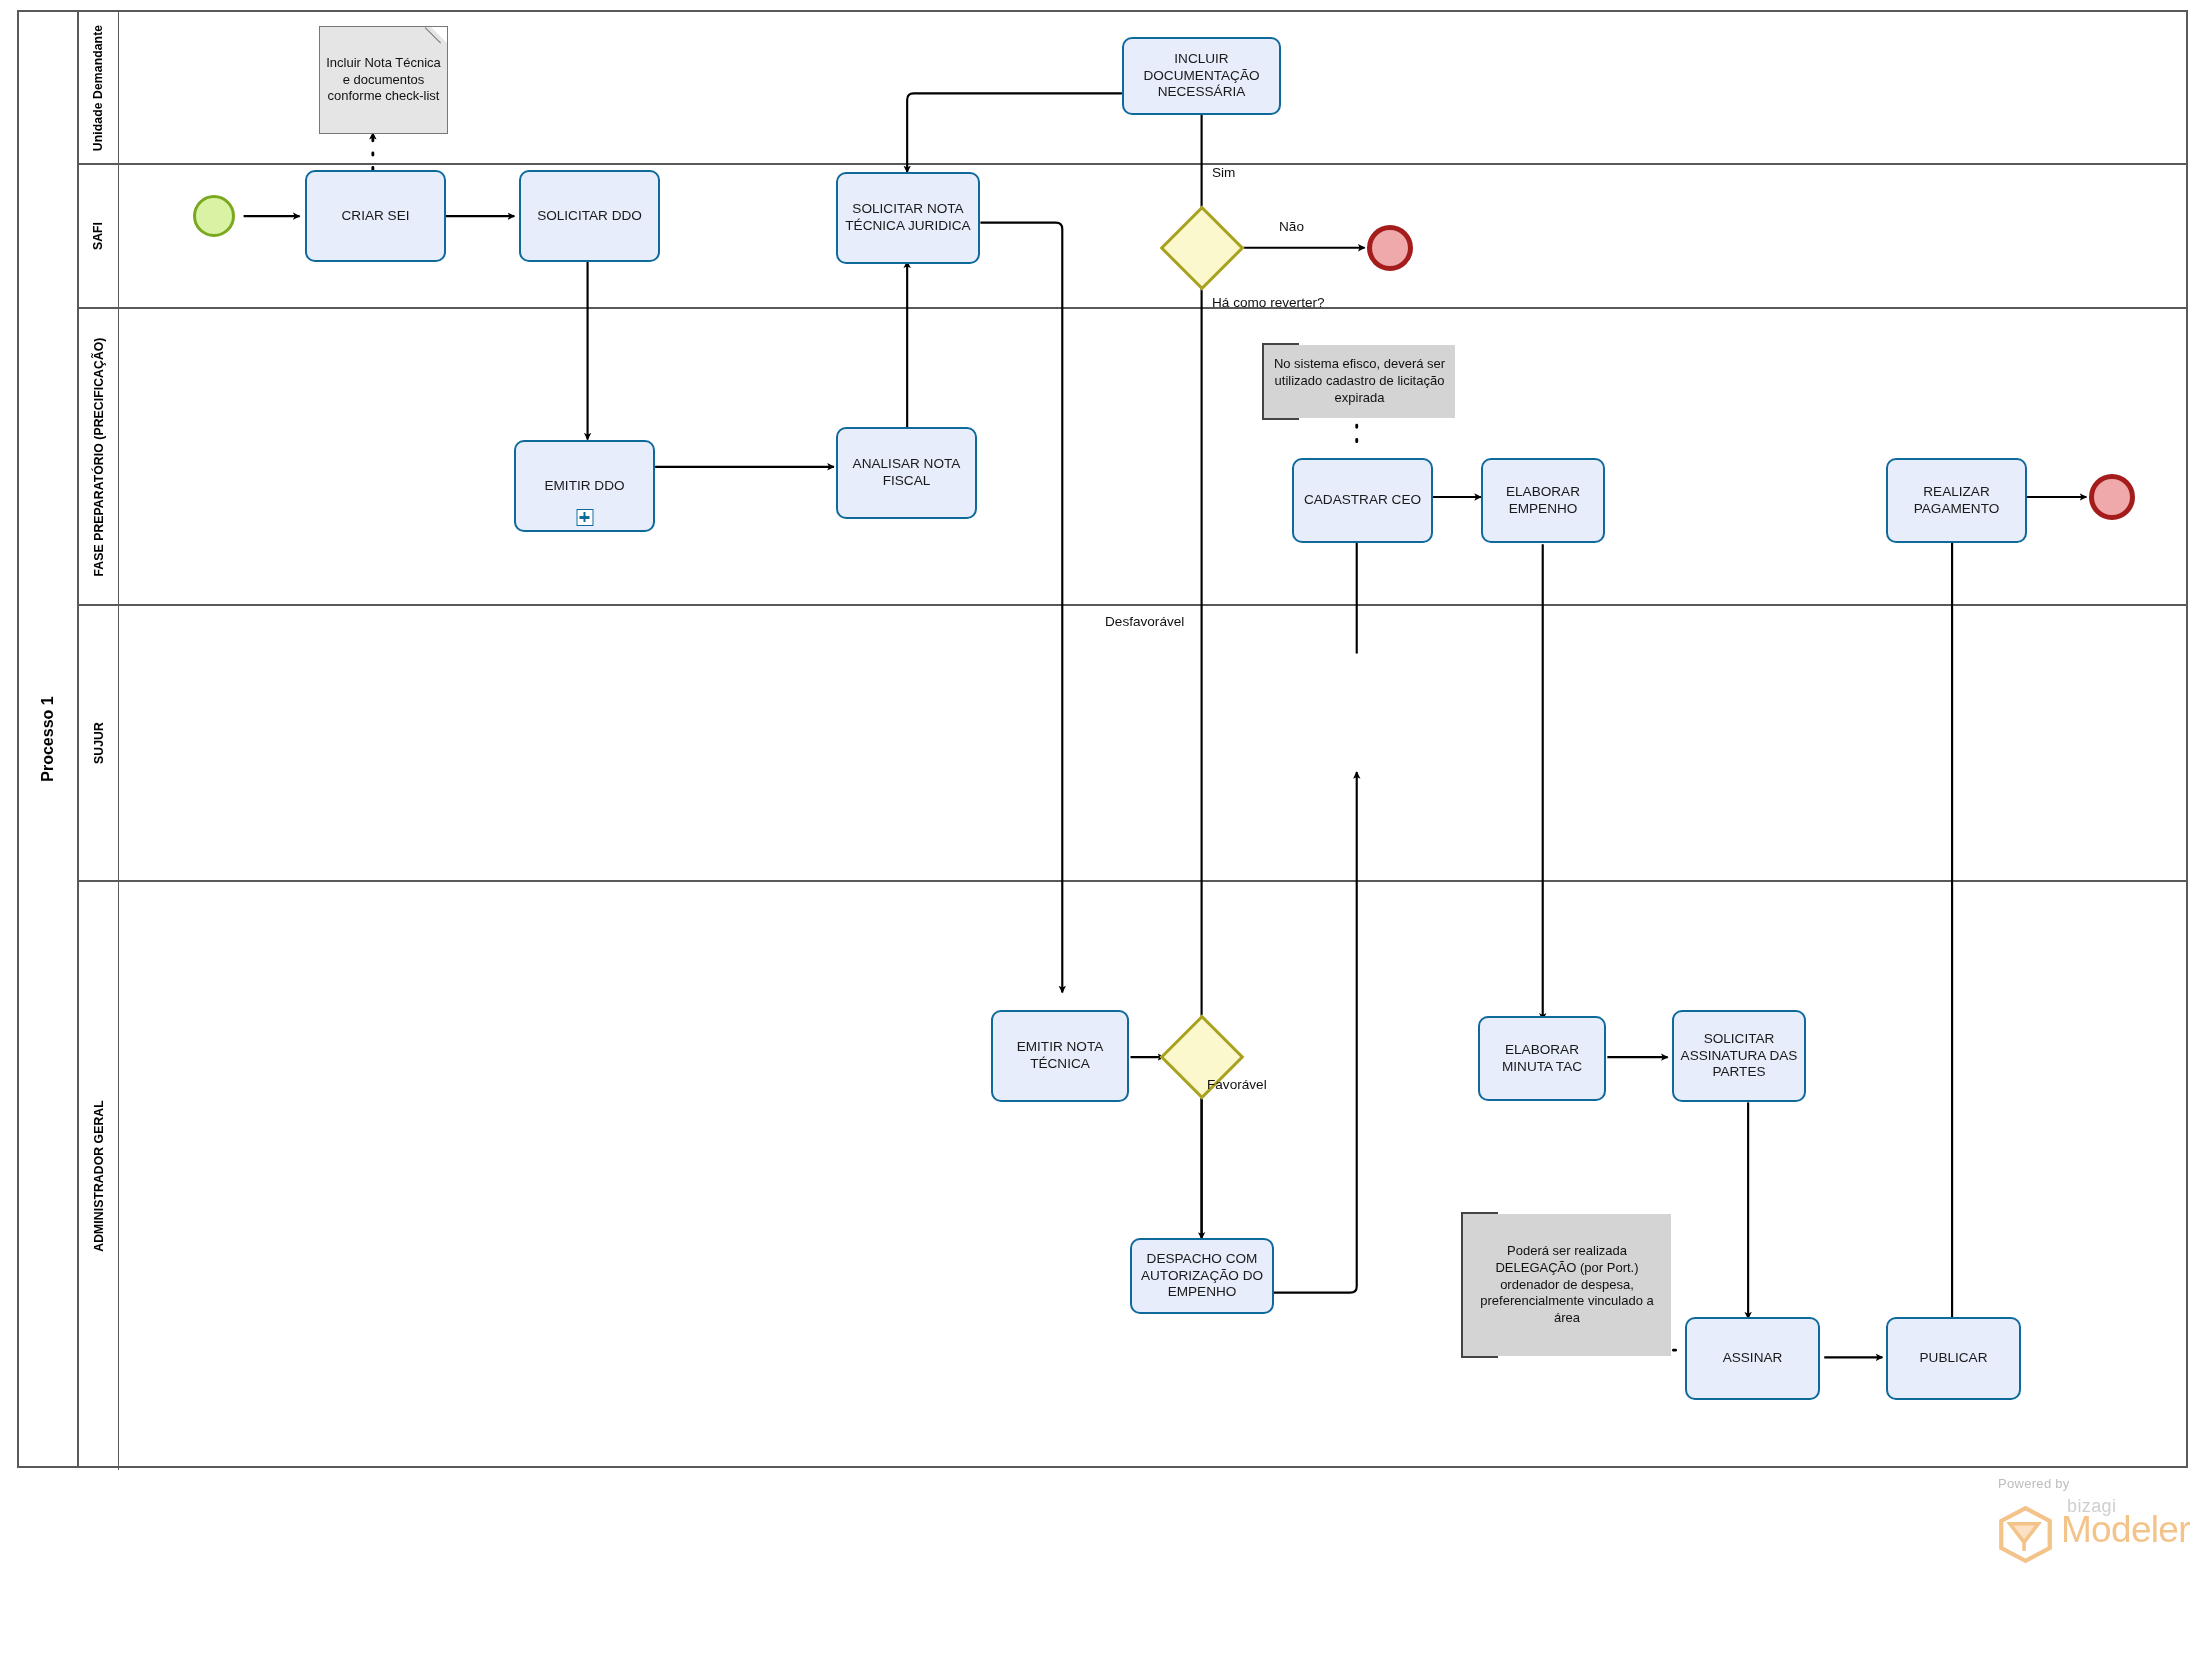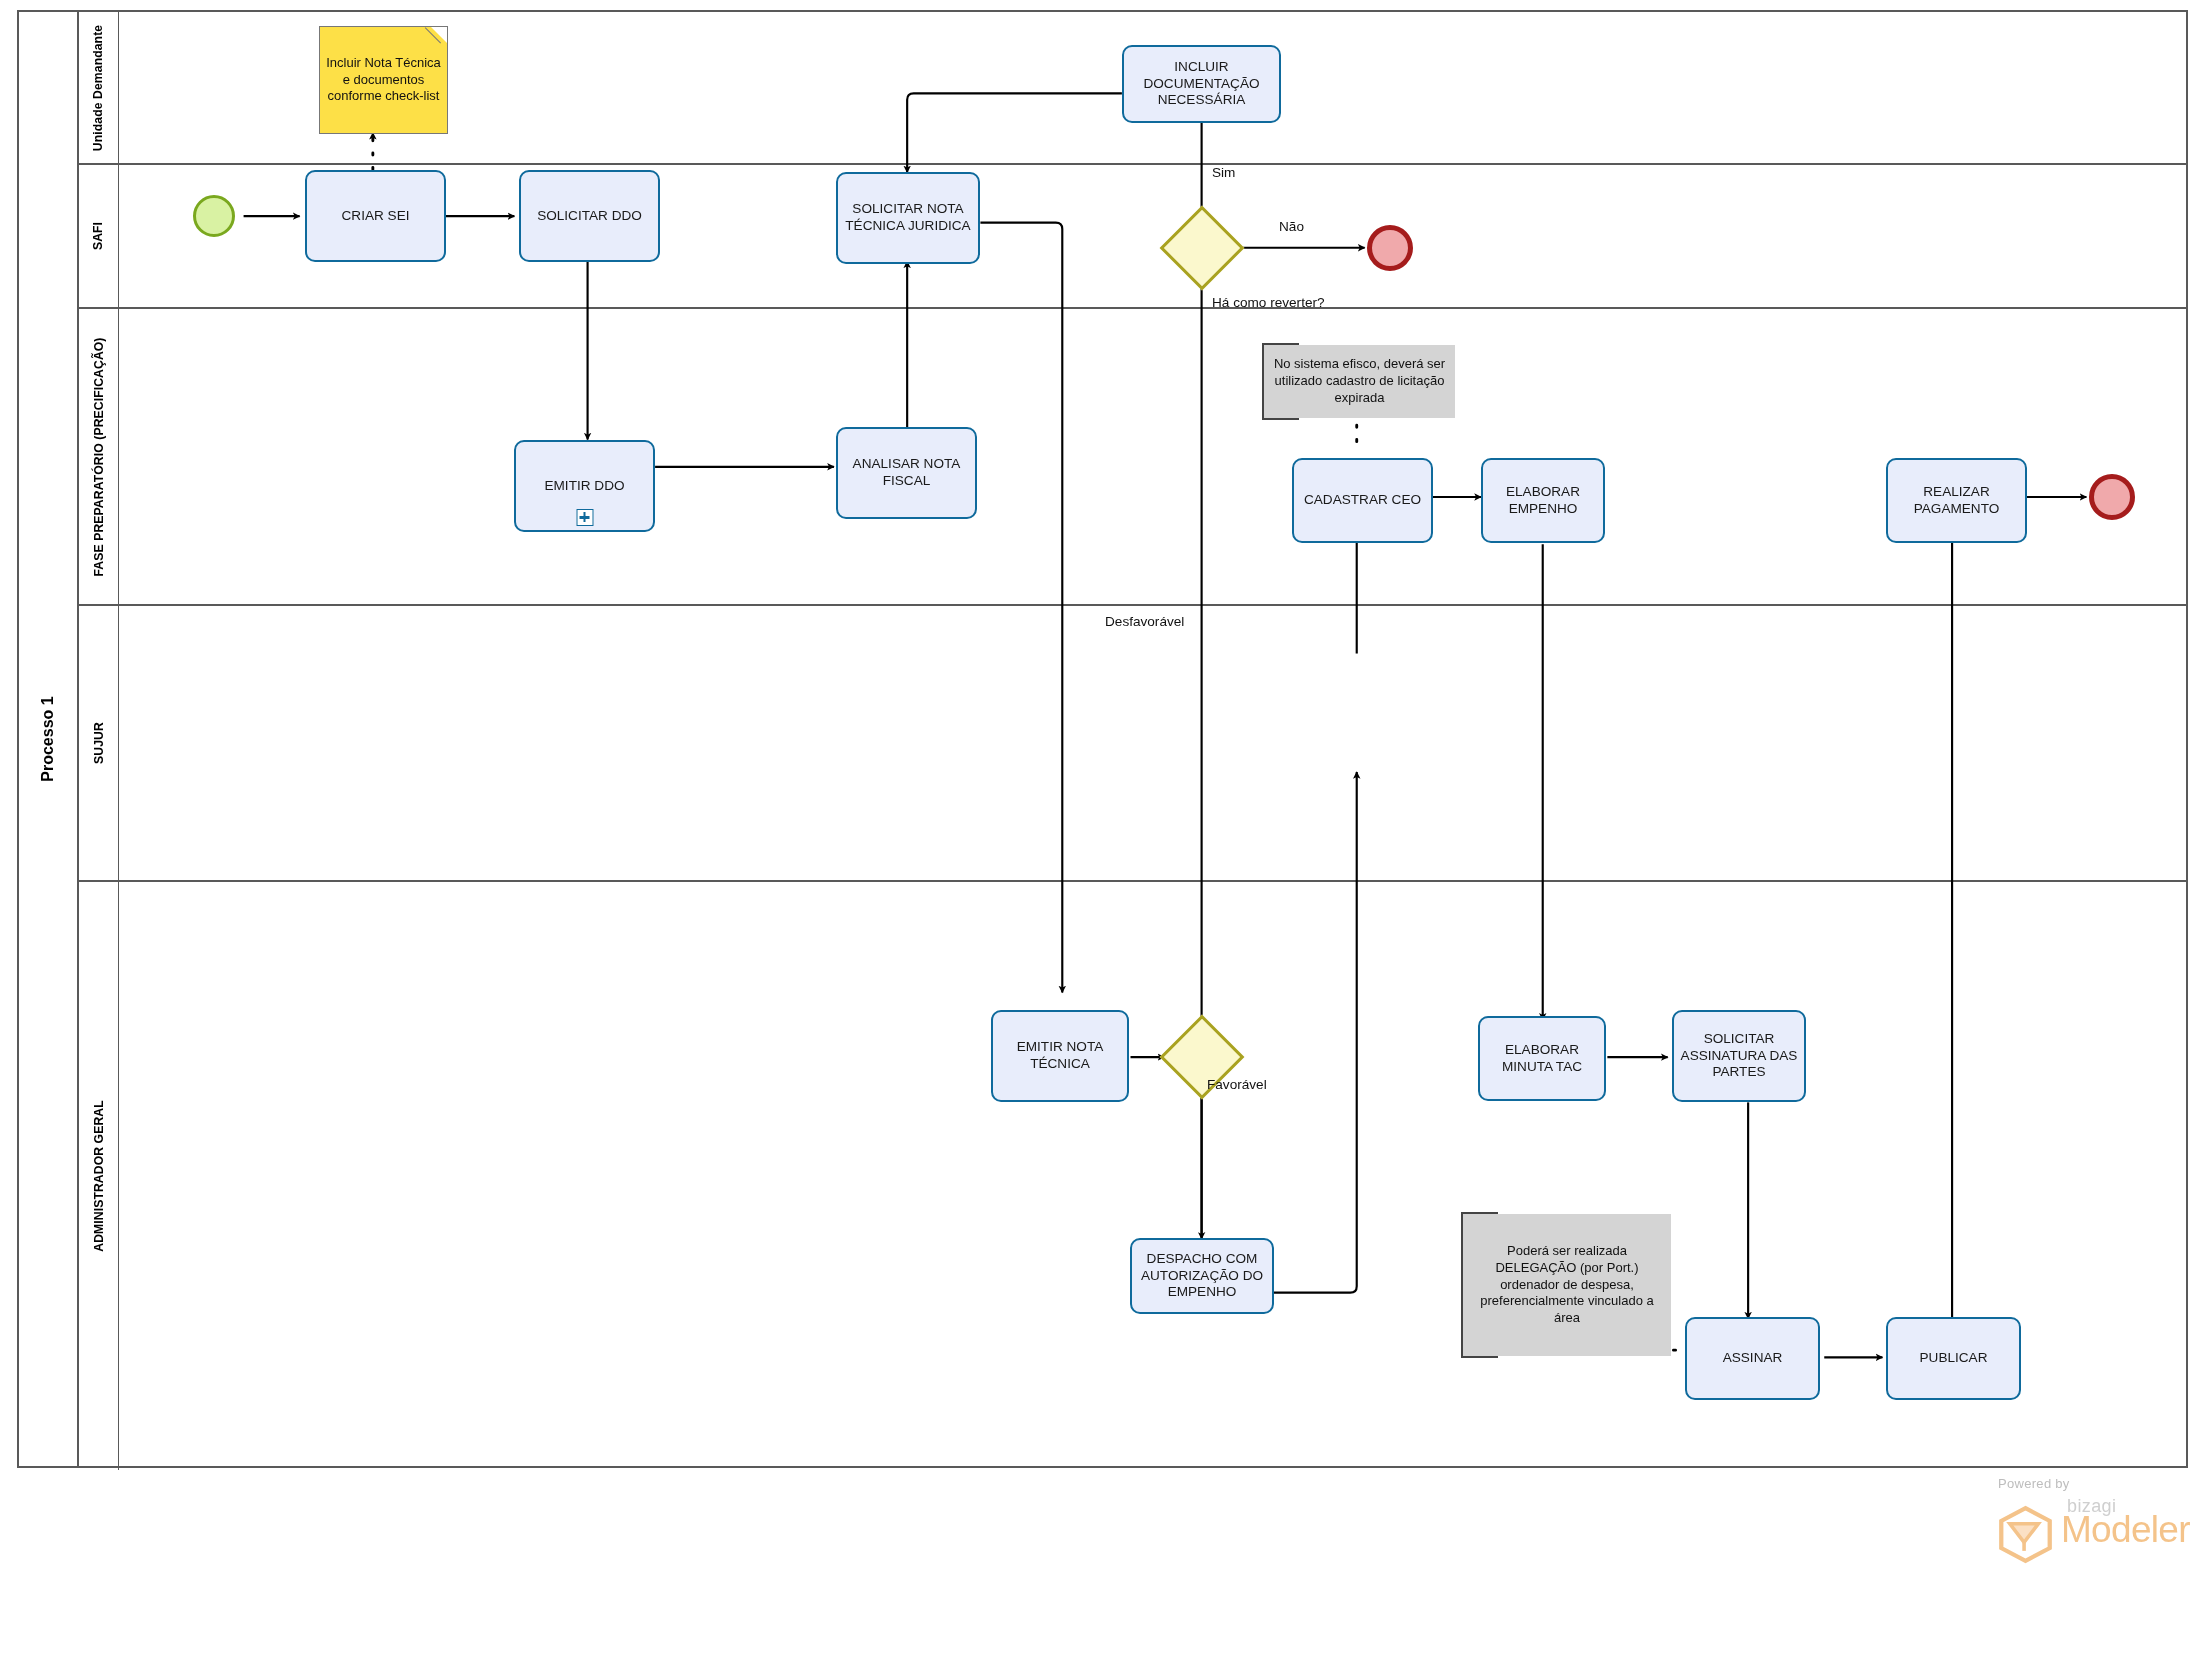--- a/index.html
+++ b/index.html
@@ -38,21 +38,21 @@
   .gateway{position:absolute;}
   .gateway i{display:block;width:100%;height:100%;background:#fbf8cd;border:3.6px solid #a9a220;
              box-sizing:border-box;transform:rotate(45deg);}
 
   .annotation{position:absolute;box-sizing:border-box;background:#d4d4d4;border-left:2.2px solid #444;
               font-size:13px;line-height:1.3;color:#111;text-align:center;
               display:flex;align-items:center;justify-content:center;padding:2.9px 4.3px;}
   .annotation:before{content:"";position:absolute;left:-2.2px;top:-2.2px;width:37px;height:2.2px;background:#444;}
   .annotation:after{content:"";position:absolute;left:-2.2px;bottom:-2.2px;width:37px;height:2.2px;background:#444;}
 
-  .doc-note{position:absolute;box-sizing:border-box;background:#fde047;border:1.4px solid #777;
+  .doc-note{position:absolute;box-sizing:border-box;background:#e5e5e5;border:1.4px solid #777;
             font-size:13px;line-height:1.28;color:#111;text-align:center;
             display:flex;align-items:center;justify-content:center;padding:2.9px 5.7px;}
   .doc-fold{position:absolute;width:0;height:0;border-left:16px solid transparent;border-top:16px solid #fff;}
   .doc-fold-l{position:absolute;width:22px;height:1.4px;background:#777;transform-origin:left center;transform:rotate(45deg);}
 
   .flowlabel{position:absolute;font-size:13.6px;color:#111;white-space:nowrap;}
 
   svg.links{position:absolute;left:0;top:0;width:2205px;height:1669px;overflow:visible;}
 
   
@@ -168,21 +168,21 @@
   </div>
 
   <div class="task" style="left:519px;top:170px;width:141px;height:92px;">
     <span class="tlabel">SOLICITAR DDO</span>
   </div>
 
   <div class="task" style="left:836px;top:172px;width:144px;height:92px;">
     <span class="tlabel">SOLICITAR NOTA TÉCNICA JURIDICA</span>
   </div>
 
-  <div class="task" style="left:1122px;top:45px;width:159px;height:78px;">
+  <div class="task" style="left:1122px;top:37px;width:159px;height:78px;">
     <span class="tlabel">INCLUIR DOCUMENTAÇÃO NECESSÁRIA</span>
   </div>
 
   <div class="gateway" style="left:1172px;top:218px;width:60px;height:60px;">
       <i></i>
     </div>
 
   <div class="event end" style="left:1367px;top:225px;width:46px;height:46px;"></div>
 
   <div class="doc-note" style="left:319px;top:26px;width:129px;height:108px;">

